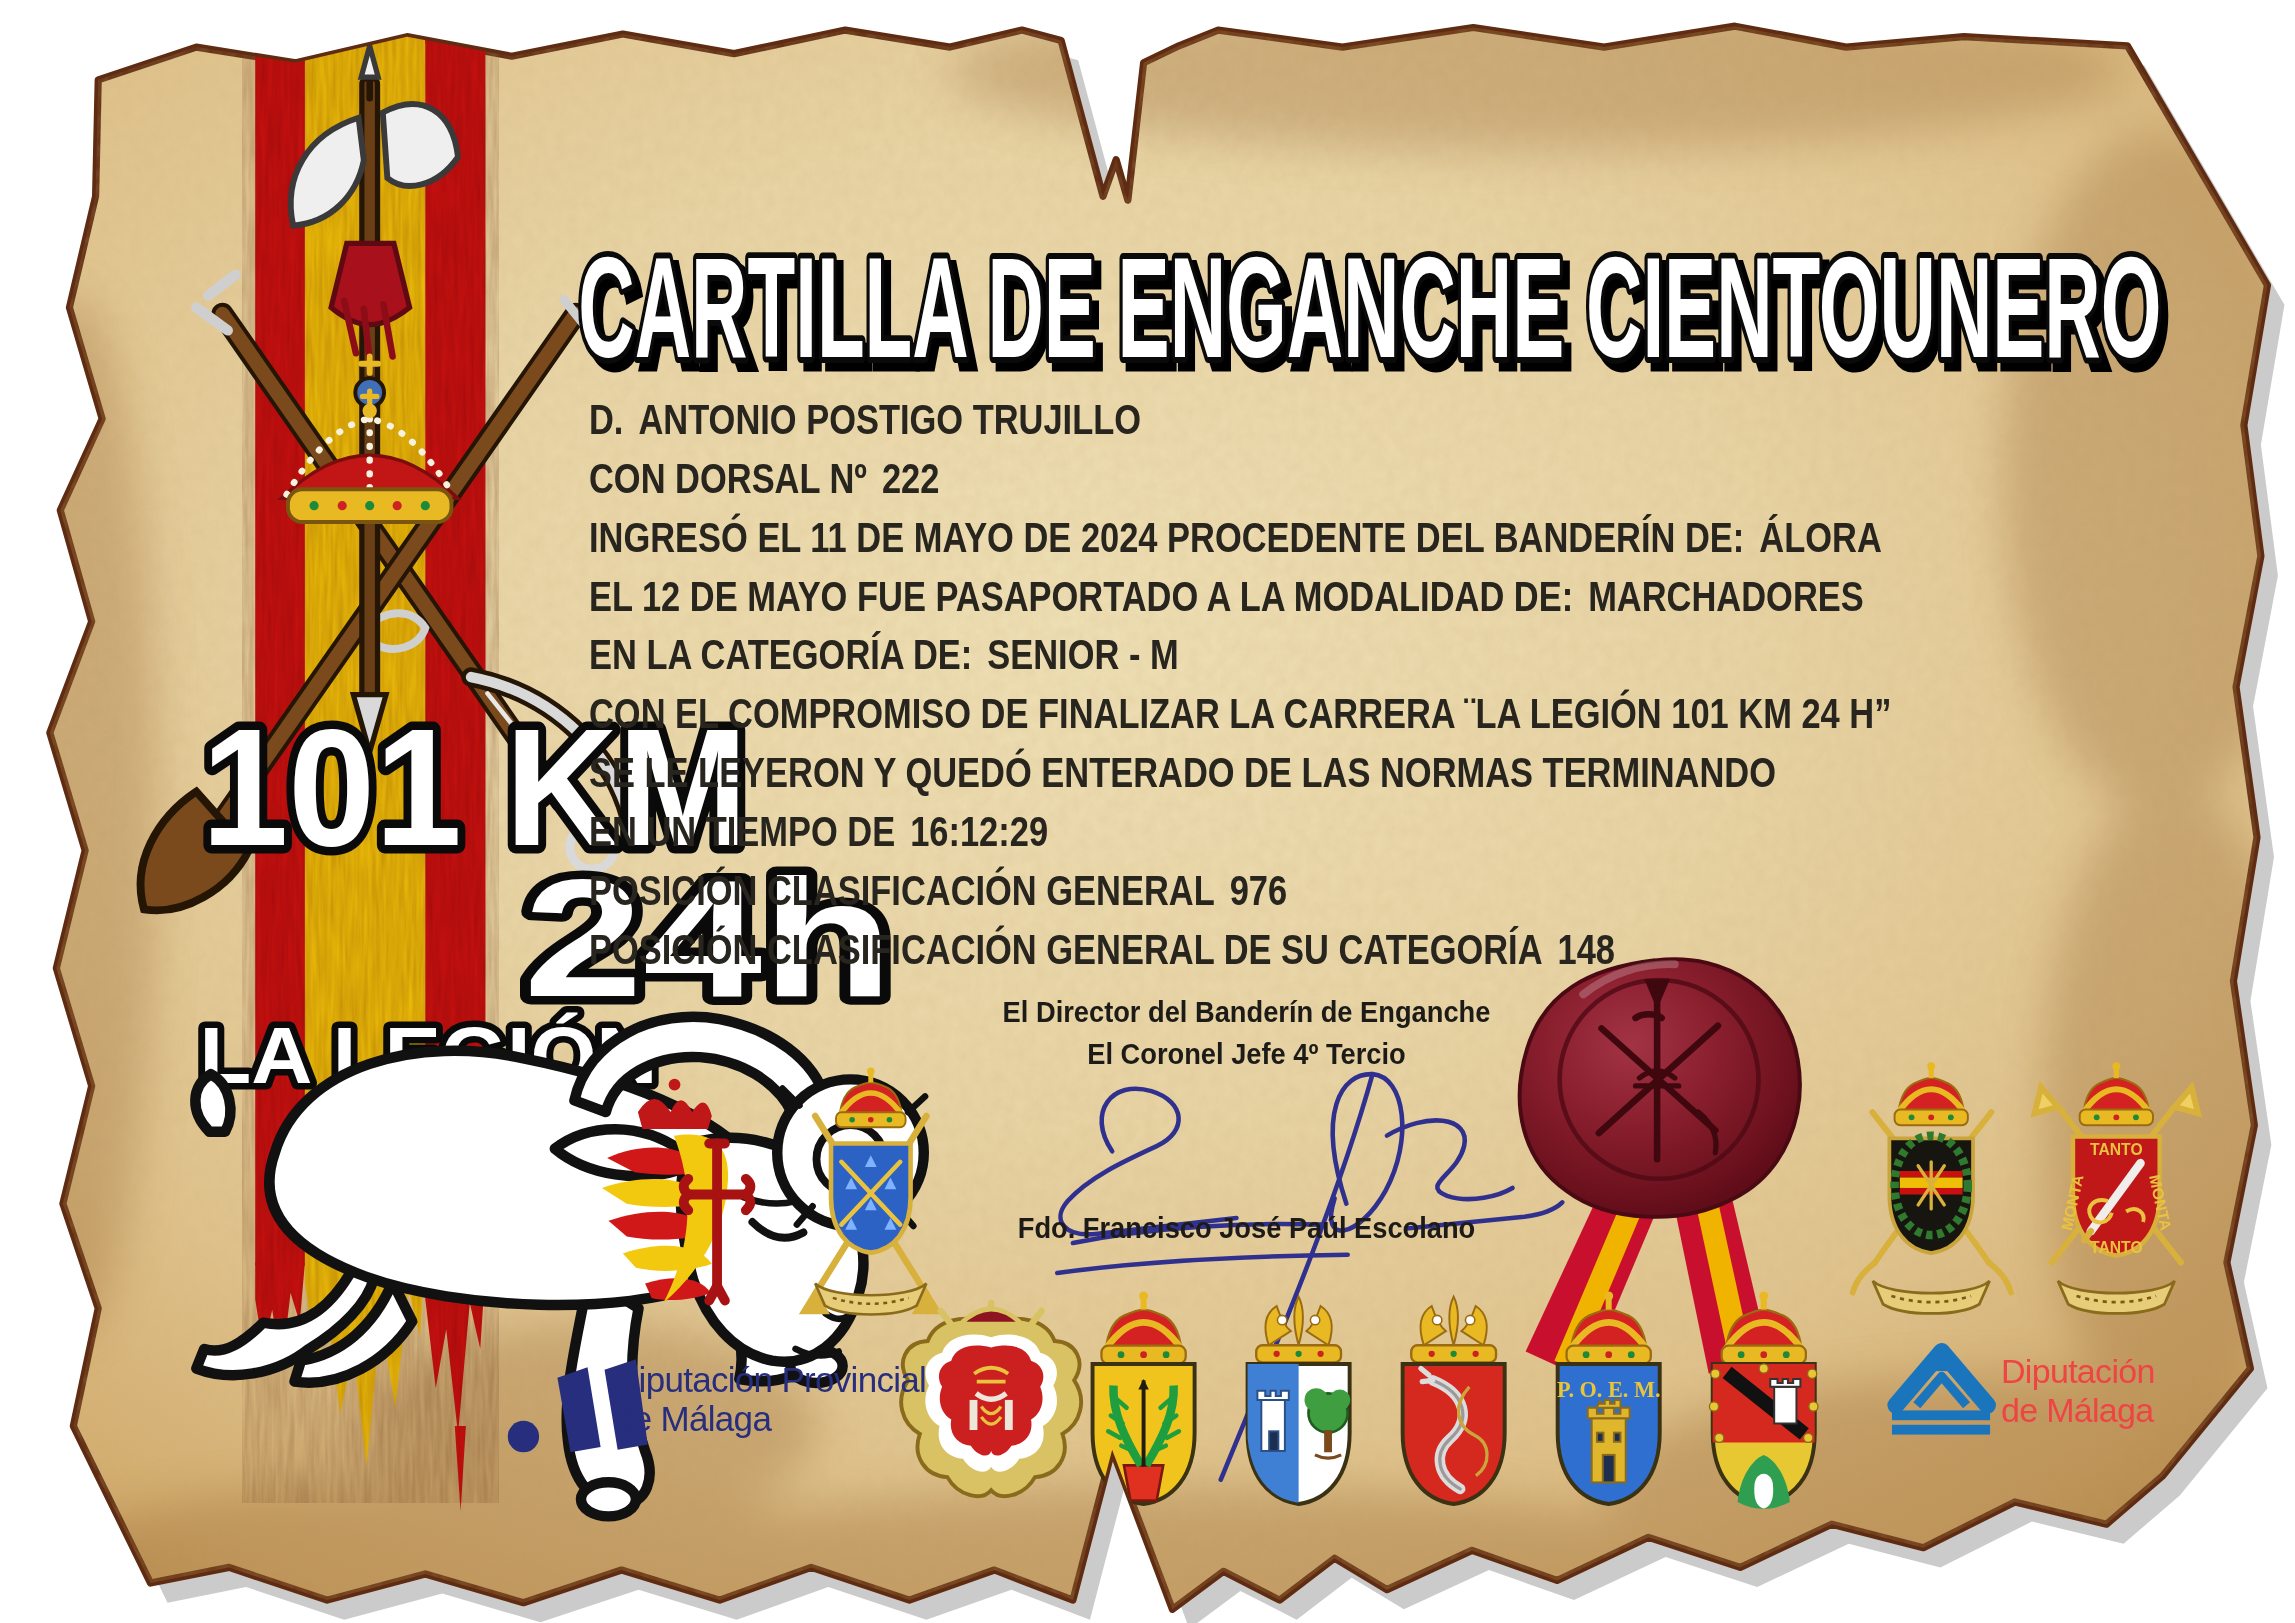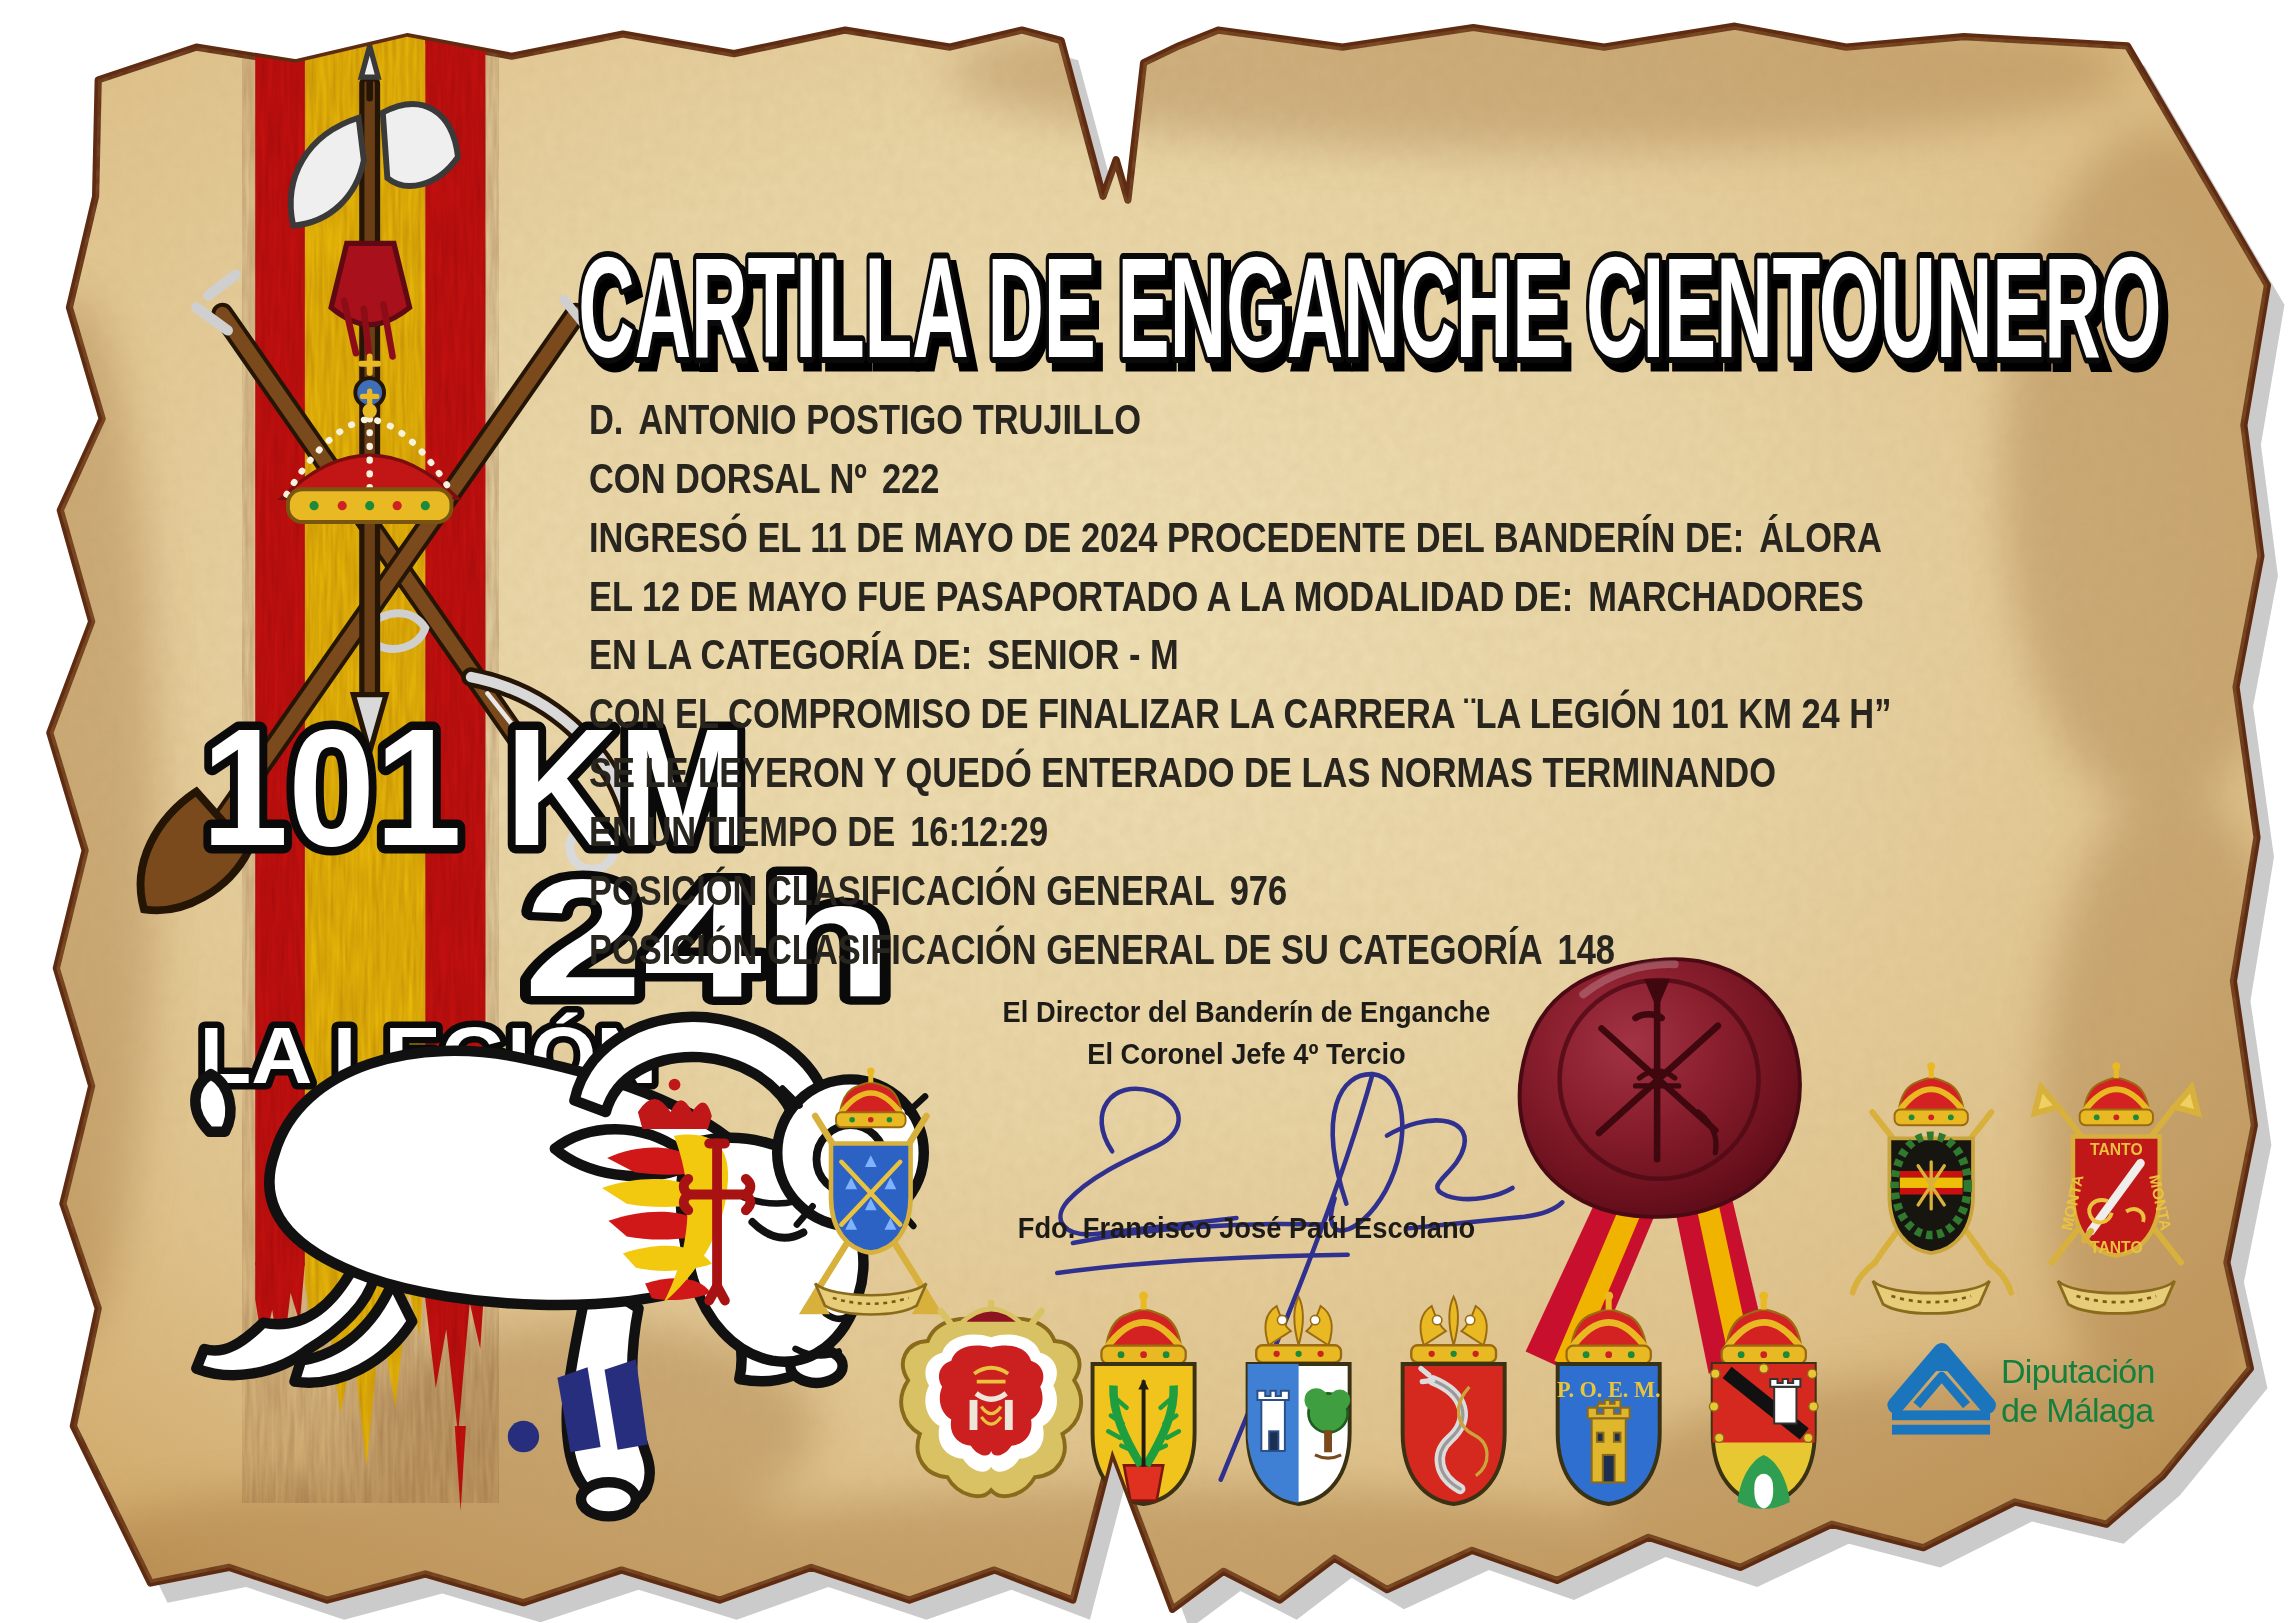--- a/index.html
+++ b/index.html
@@ -11,21 +11,21 @@
          font:700 42px "Liberation Sans",sans-serif;color:#27251e;line-height:1.05;}
   .fline .val{margin-left:18.3px;}
   
   .sigblock{position:absolute;left:916px;width:661px;text-align:center;color:#1c1b17;}
   .sigline{font:700 29px "Liberation Sans",sans-serif;transform:scaleX(.94);transform-origin:center top;white-space:nowrap;}
   .sig1{position:absolute;top:996px;width:100%;}
   .sig2{position:absolute;top:1038px;width:100%;}
   .sig3{position:absolute;top:1212px;width:100%;}
   
   .malaga-text{position:absolute;left:614px;top:1360px;color:#272e7d;font:400 35px "Liberation Sans",sans-serif;line-height:1.12;letter-spacing:-0.7px;}
-  .cadiz-text{position:absolute;left:2001px;top:1352px;color:#15803d;font:400 34px "Liberation Sans",sans-serif;line-height:1.15;letter-spacing:-0.7px;}
+  .cadiz-text{position:absolute;left:2001px;top:1352px;color:#ef4444;font:400 34px "Liberation Sans",sans-serif;line-height:1.15;letter-spacing:-0.7px;}
 </style>
 </head>
 <body>
 
 <div class="canvas">
 
 <svg class="layer" width="2295" height="1623" viewBox="0 0 3508 2481">
   <defs>
     <path id="parchPath" d="M150,122 L300,72 L452,96 L622,56 L782,86 L952,52 L1122,82 L1292,46 L1452,72 L1562,46
       L1622,62 L1686,300 L1706,244 L1724,306 L1748,96 L1802,70 L1862,46
@@ -438,19 +438,23 @@
   <div class="fline" style="top:869px"><span>POSICIÓN CLASIFICACIÓN GENERAL</span><span class="val">976</span></div>
   <div class="fline" style="top:928px"><span>POSICIÓN CLASIFICACIÓN GENERAL DE SU CATEGORÍA</span><span class="val">148</span></div>
 </div>
 
 <div class="sigblock">
   <div class="sigline sig1">El Director del Banderín de Enganche</div>
   <div class="sigline sig2">El Coronel Jefe 4º Tercio</div>
   <div class="sigline sig3">Fdo. Francisco José Paúl Escolano</div>
 </div>
 
+<div class="malaga-text">
+  <div>Diputación Provincial</div>
+  <div>de Málaga</div>
+</div>
 <div class="cadiz-text">
   <div>Diputación</div>
   <div>de Málaga</div>
 </div>
 
 </div>
 
 
 </body></html>

